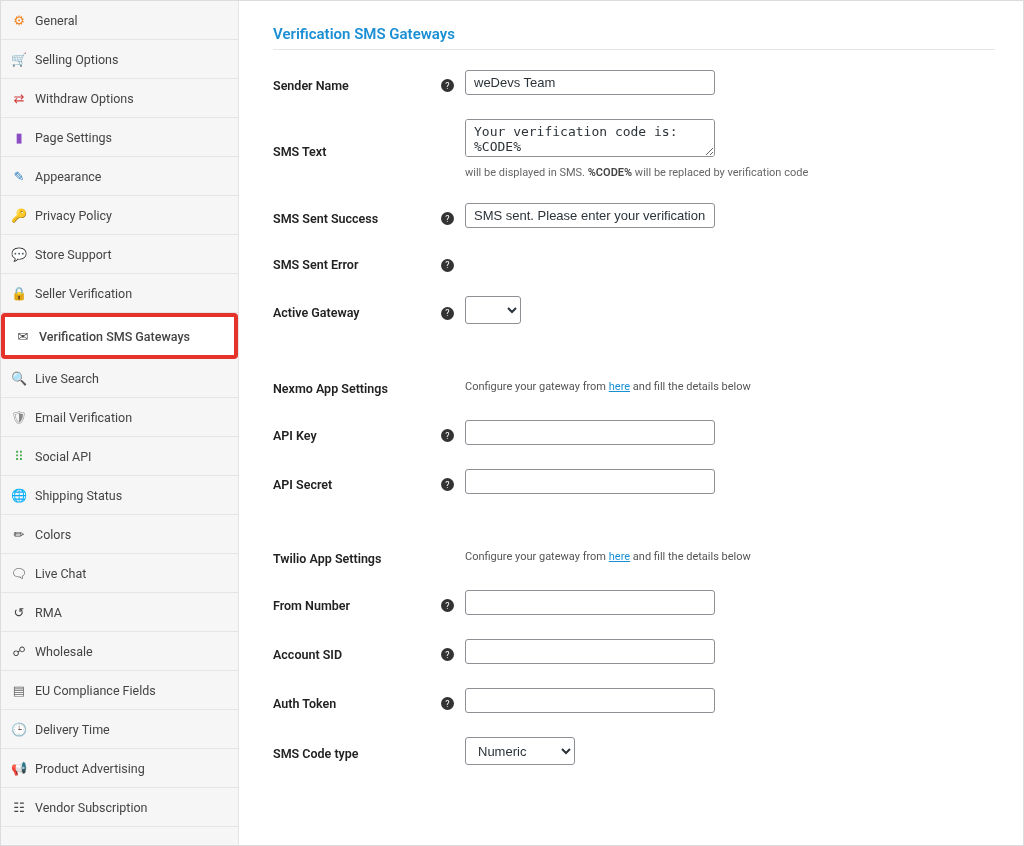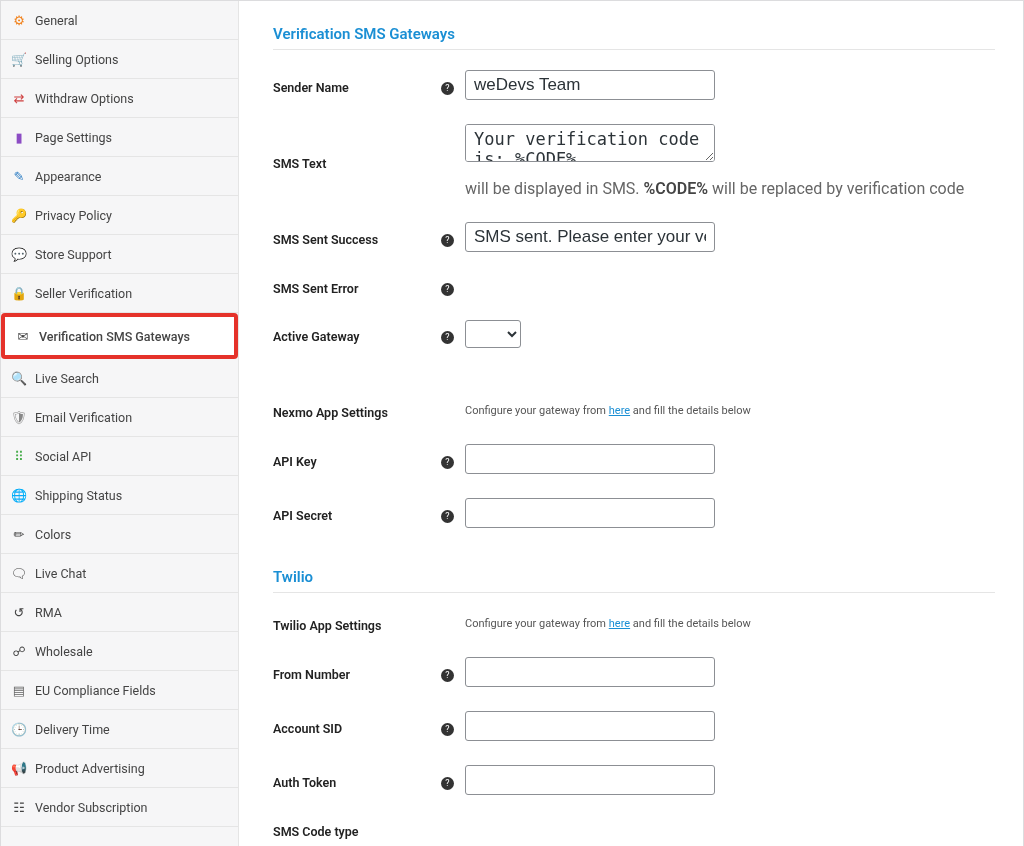--- a/index.html
+++ b/index.html
@@ -122,34 +122,34 @@
     justify-content: center;
     cursor: help;
   }
   .form-field { flex: 0 0 250px; }
   .form-field.wide { flex: 1; }
   .text-input, .textarea, .select {
     width: 250px;
     padding: 4px 8px;
     border: 1px solid #8c8f94;
     border-radius: 3px;
-    font-size: 17px;
+    font-size: 13px;
     background: #fff;
     color: #2c3338;
   }
   .textarea {
     height: 38px;
     resize: both;
   }
   .select.narrow { width: 56px; height: 28px; }
   .select.medium { width: 110px; height: 28px; }
   .hint {
-    font-size: 16px;
+    font-size: 11px;
     color: #666;
-    margin-top: 14px;
+    margin-top: 6px;
   }
   .hint b { font-weight: 600; color: #444; }
   .desc-text {
     font-size: 11px;
     color: #555;
   }
   .desc-text a { color: #1b8fd4; text-decoration: underline; }
 </style>
 </head>
 <body>
@@ -324,21 +324,20 @@
         <div class="help-col">
             <span class="help-icon">?</span>
           </div>
         <div class="form-field">
           <input class="text-input" type="text" value="" style="">
         </div>
       </div>
     </div>
 
     <div class="section">
-      <div class="section-title">Twilio</div>
 
       <div class="form-row">
         <div class="form-label">Twilio App Settings</div>
         <div class="help-col"></div>
         <div class="form-field wide desc-text">
           <span>Configure your gateway from </span><a href="#">here</a><span> and fill the details below</span>
         </div>
       </div>
 
       <div class="form-row">
@@ -367,17 +366,22 @@
             <span class="help-icon">?</span>
           </div>
         <div class="form-field">
           <input class="text-input" type="text" value="" style="">
         </div>
       </div>
 
       <div class="form-row">
         <div class="form-label">SMS Code type</div>
         <div class="help-col"></div>
+        <div class="form-field">
+          <select class="select medium">
+            <option>Numeric</option>
+          </select>
+        </div>
       </div>
     </div>
 
   </div>
 </div>
 
 </body></html>

